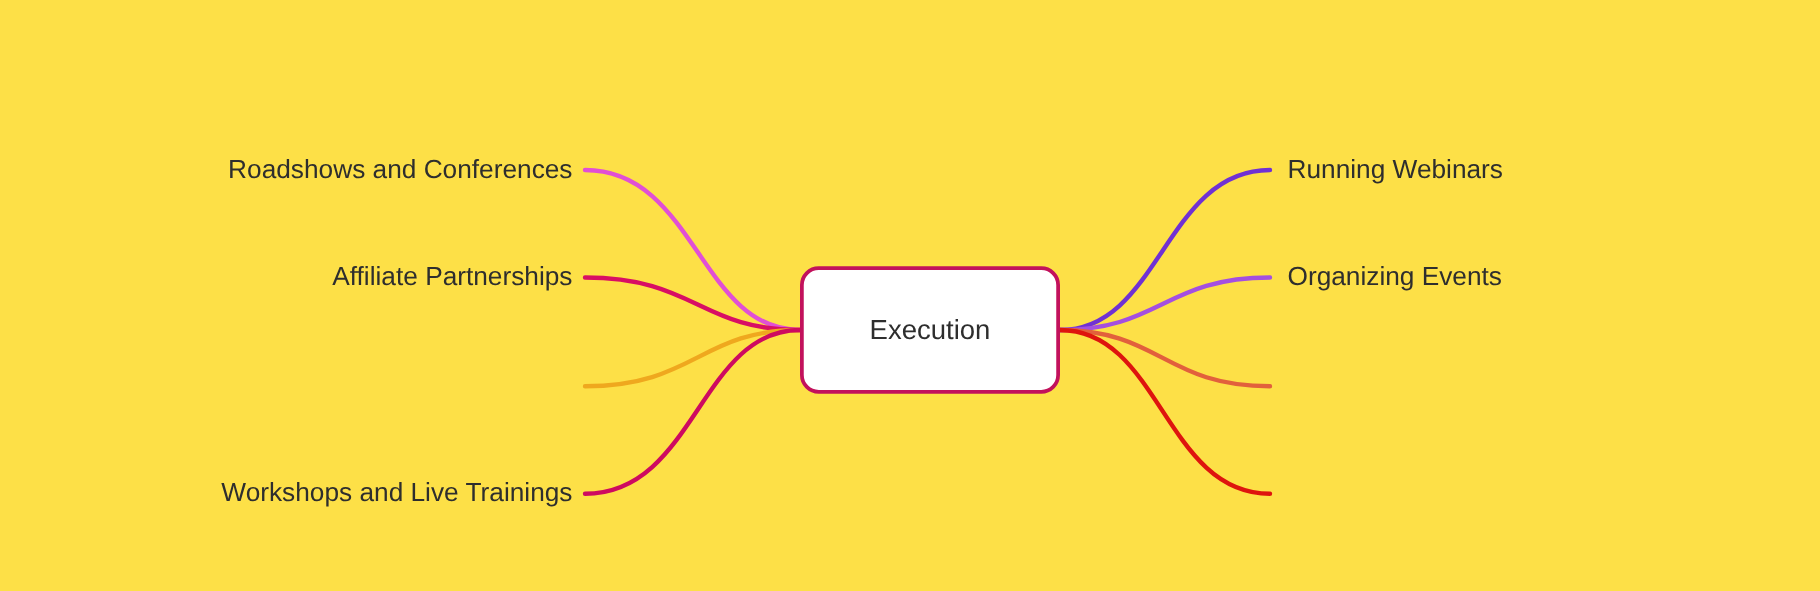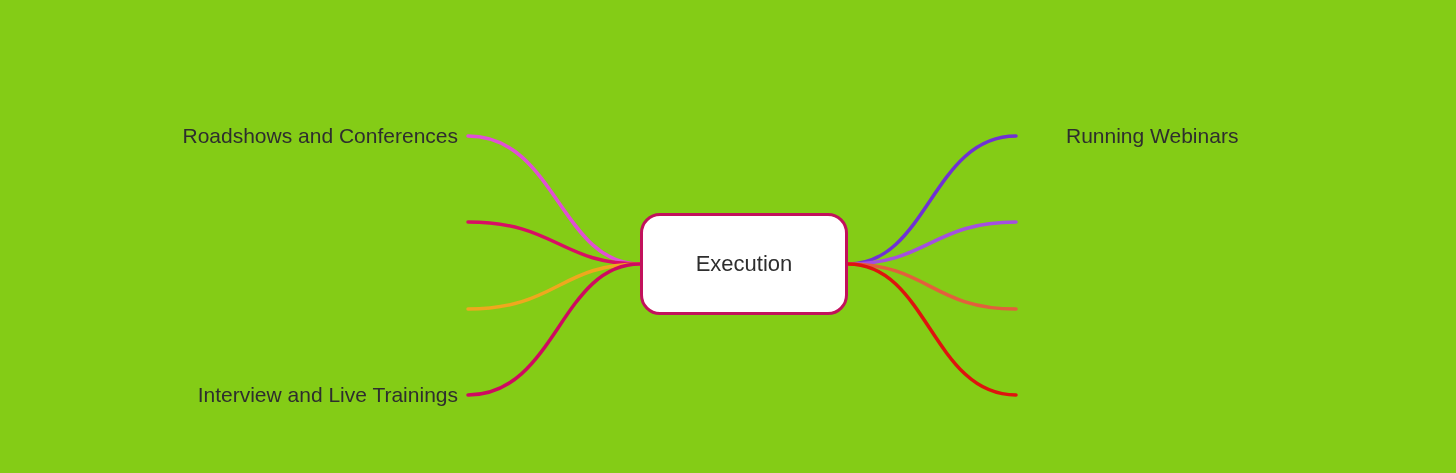--- a/index.html
+++ b/index.html
@@ -5,21 +5,21 @@
   html, body {
     margin: 0;
     padding: 0;
     background: #ffffff;
     font-family: "Liberation Sans", "DejaVu Sans", sans-serif;
   }
   .canvas {
     position: relative;
     width: 1456px;
     height: 473px;
-    background: #84cc16;
+    background: #fde047;
     overflow: hidden;
   }
   .curves {
     position: absolute;
     left: 0;
     top: 0;
     width: 1456px;
     height: 473px;
   }
   .branch-label {
@@ -30,21 +30,20 @@
     white-space: nowrap;
     cursor: pointer;
   }
   .branch-label.left {
     right: 998px;
     text-align: right;
   }
   .branch-label.right {
     left: 1030px;
     text-align: left;
-    margin-left: 36px;
   }
   .row-1 { top: 122px; }
   .row-2 { top: 208px; }
   .row-3 { top: 295px; }
   .row-4 { top: 381px; }
   .center-node {
     position: absolute;
     left: 640px;
     top: 213px;
     width: 208px;
@@ -73,19 +72,21 @@
     <path d="M 468 309 C 556 309 560 264 640 264" stroke-width="3.5" stroke-linecap="round" stroke="#EFA81E"></path>
     <path d="M 468 395 C 556 395 560 264 640 264" stroke-width="3.5" stroke-linecap="round" stroke="#CE0A60"></path>
 
     <path d="M 848 264 C 928 264 932 136 1016 136" stroke-width="3.5" stroke-linecap="round" stroke="#7031D3"></path>
     <path d="M 848 264 C 928 264 932 222 1016 222" stroke-width="3.5" stroke-linecap="round" stroke="#A44FE0"></path>
     <path d="M 848 264 C 928 264 932 309 1016 309" stroke-width="3.5" stroke-linecap="round" stroke="#E2603C"></path>
     <path d="M 848 264 C 928 264 932 395 1016 395" stroke-width="3.5" stroke-linecap="round" stroke="#DE140E"></path>
   </svg>
 
   <div class="branch-label left row-1">Roadshows and Conferences</div>
-  <div class="branch-label left row-4">Interview and Live Trainings</div>
+  <div class="branch-label left row-2">Affiliate Partnerships</div>
+  <div class="branch-label left row-4">Workshops and Live Trainings</div>
 
   <div class="branch-label right row-1">Running Webinars</div>
+  <div class="branch-label right row-2">Organizing Events</div>
 
-  <div class="center-node" style="border-color: rgb(194, 17, 92);">Execution</div>
+  <div class="center-node" style="border-color: rgb(194, 17, 92); border-radius: 15px;">Execution</div>
 
 </div>
 
 </body></html>

